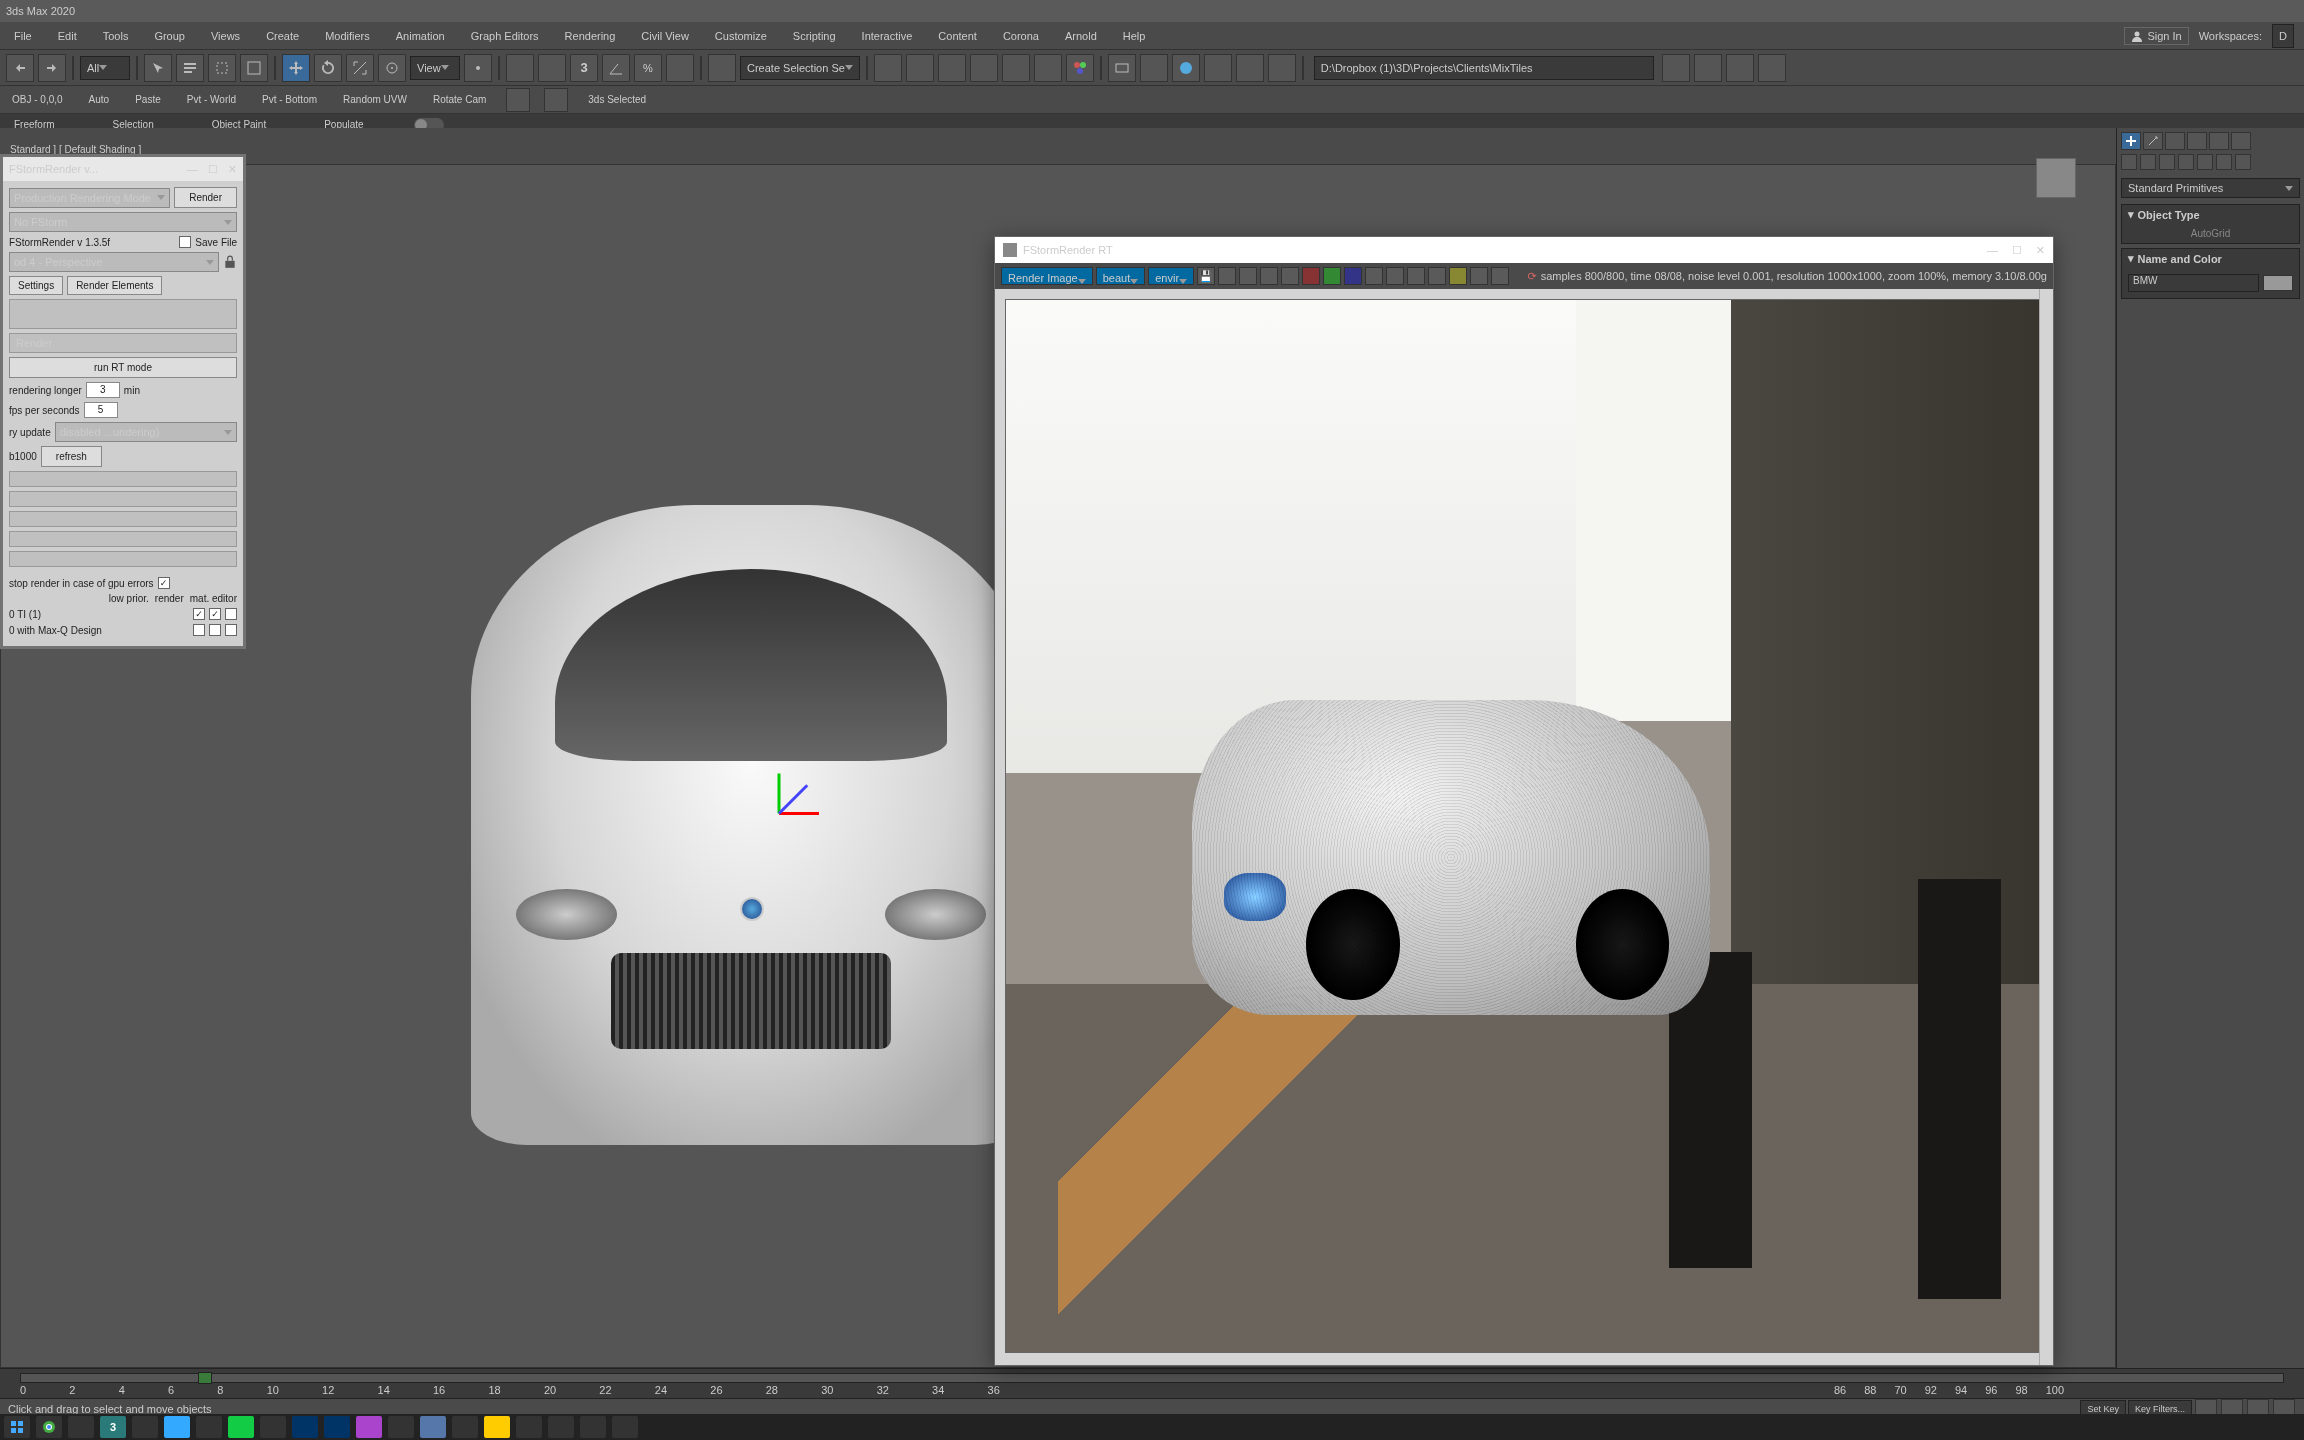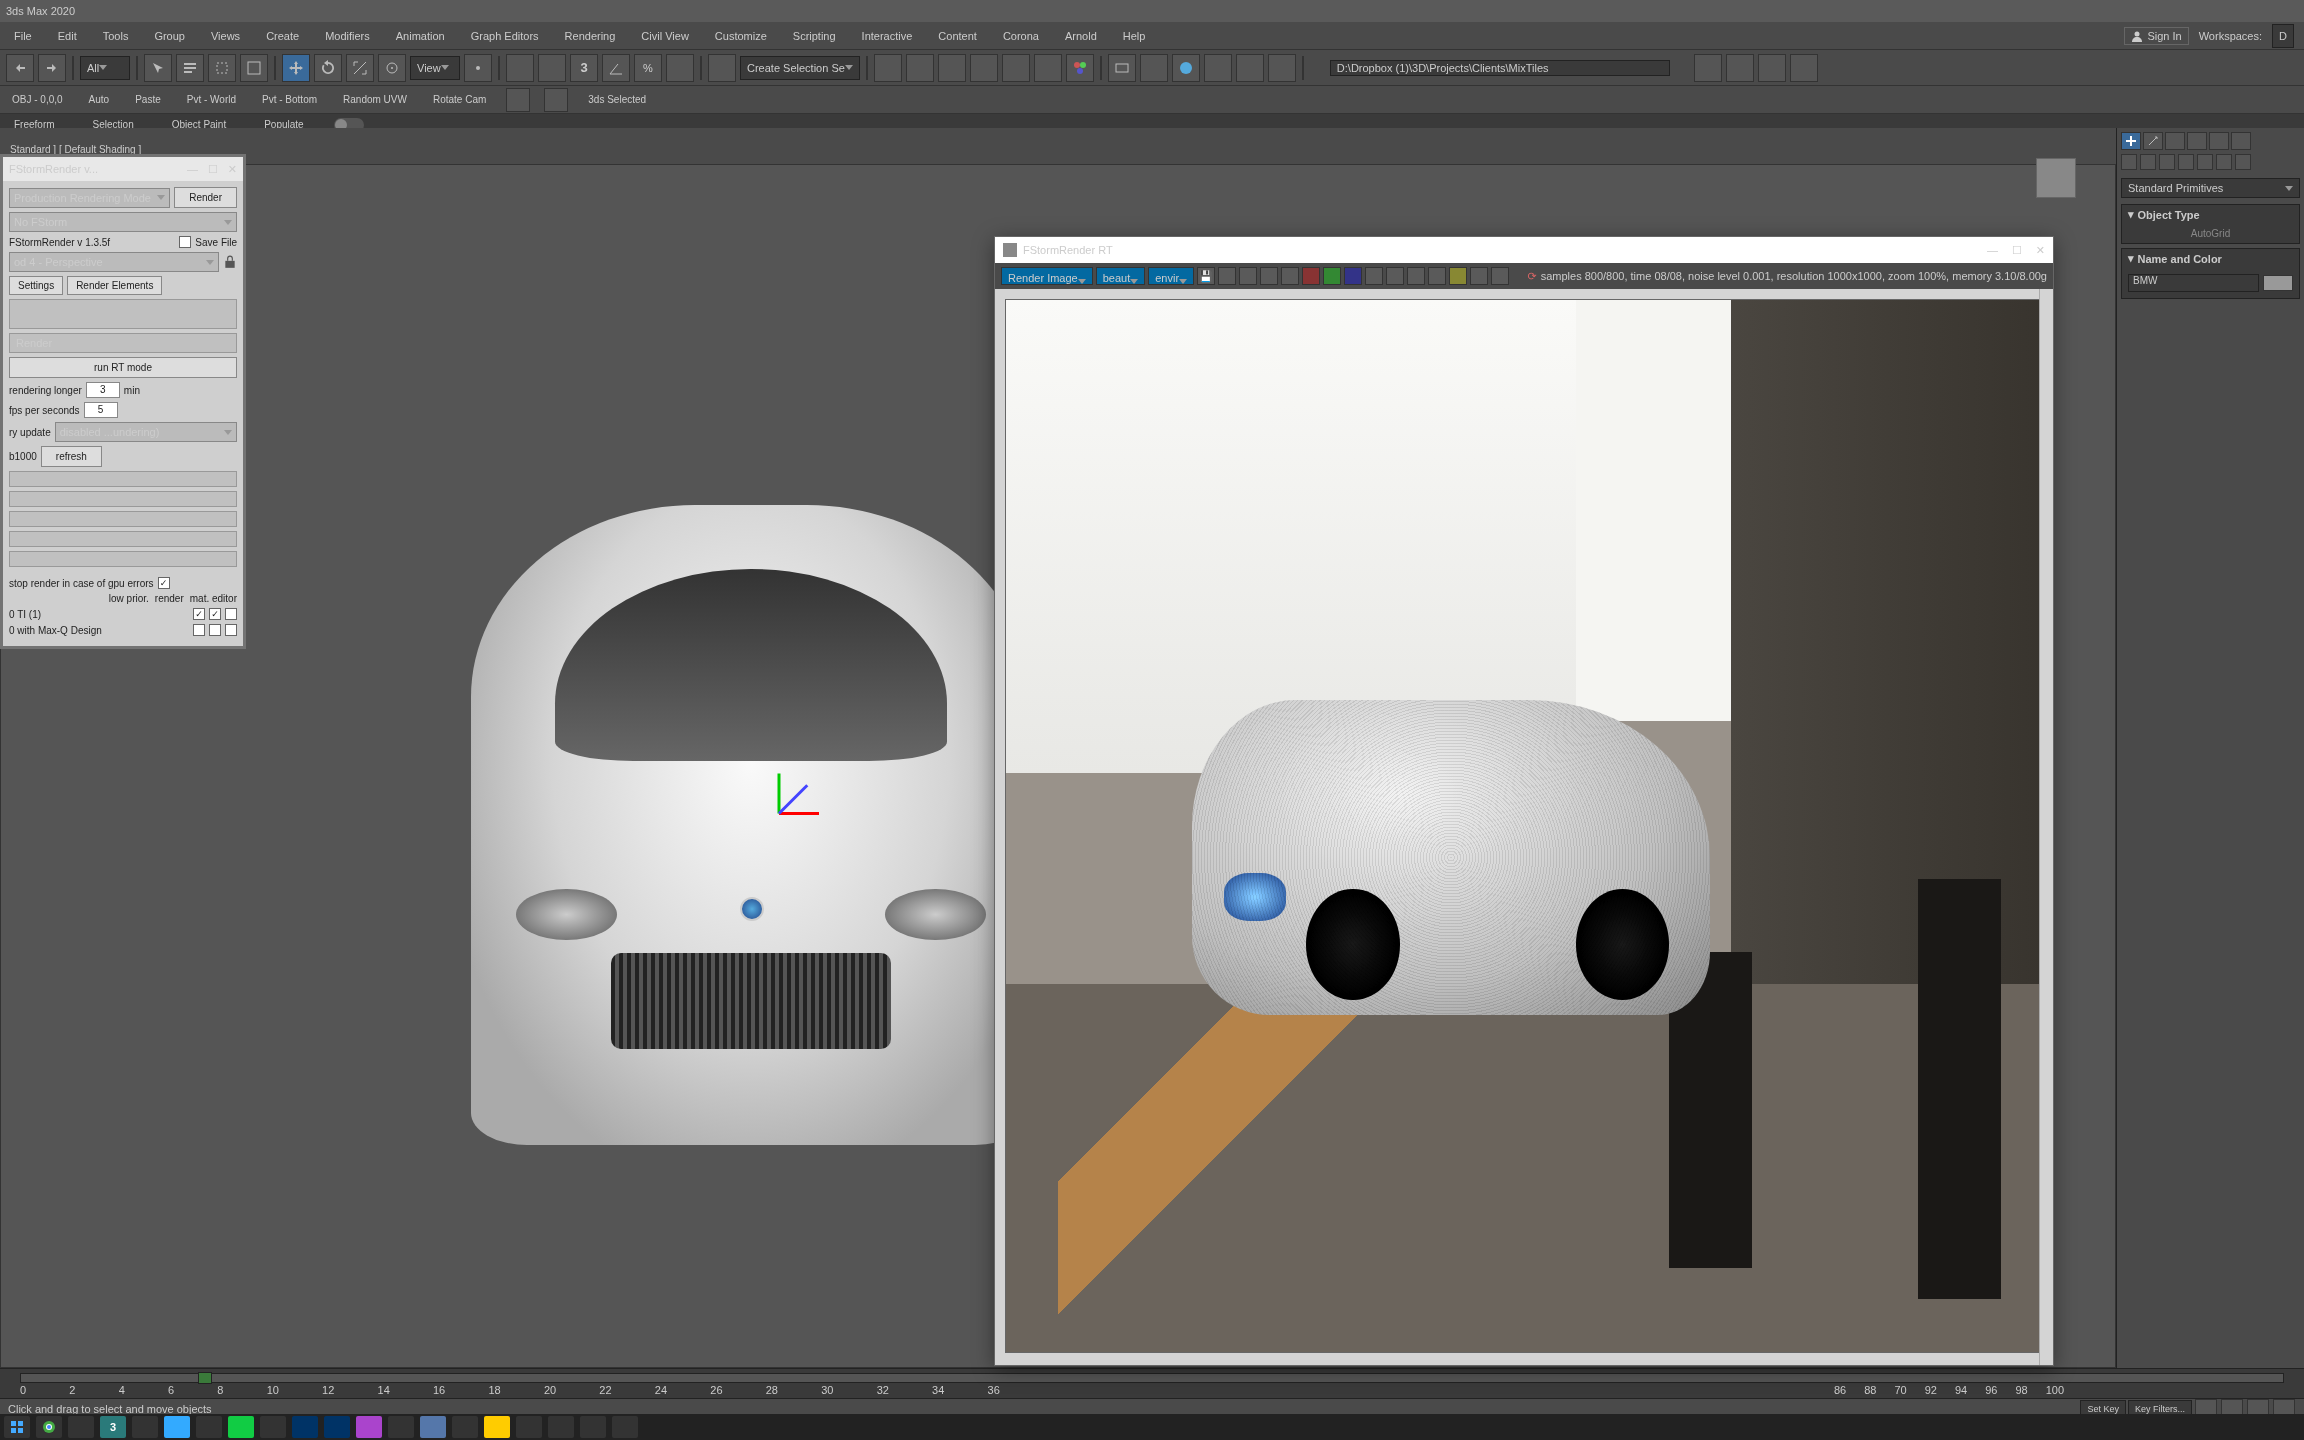--- a/index.html
+++ b/index.html
@@ -14,29 +14,29 @@
 .menubar-right{display:flex;gap:10px;align-items:center}
 .menu-item{cursor:pointer;padding:2px 4px}
 .signin{display:flex;align-items:center;gap:4px;padding:2px 6px;border:1px solid #666}
 
 
 .toolbar{height:36px;background:#4a4a4a;border-bottom:1px solid #333;display:flex;align-items:center;padding:0 6px;gap:4px}
 .tbtn{width:28px;height:28px;background:#555;border:1px solid #333;display:flex;align-items:center;justify-content:center;cursor:pointer}
 .tbtn svg{width:16px;height:16px;fill:#bbb}
 .tsep{width:2px;height:24px;background:#333;margin:0 2px}
 .tdrop{height:24px;background:#3a3a3a;border:1px solid #222;padding:0 6px;display:flex;align-items:center;min-width:50px}
-.tpath{flex:1;max-width:340px;height:16px;background:#3a3a3a;border:1px solid #222;padding:0 6px;display:flex;align-items:center;margin:0 20px}
+.tpath{flex:1;max-width:340px;height:24px;background:#3a3a3a;border:1px solid #222;padding:0 6px;display:flex;align-items:center;margin:0 4px}
 
 
 .toolbar2{height:28px;background:#4a4a4a;border-bottom:1px solid #333;display:flex;align-items:center;padding:0 6px;gap:14px}
 .t2btn{padding:2px 6px;cursor:pointer;font-size:10px}
 .t2icon{width:24px;height:24px;background:#555;border:1px solid #333}
 
 
-.ribbon{height:22px;background:#3a3a3a;border-bottom:1px solid #222;display:flex;align-items:center;padding:0 6px;gap:22px}
+.ribbon{height:22px;background:#3a3a3a;border-bottom:1px solid #222;display:flex;align-items:center;padding:0 6px;gap:42px}
 .rtab{padding:2px 8px;cursor:pointer;font-size:10px}
 .rswitch{width:30px;height:14px;background:#555;border-radius:7px;position:relative}
 .rswitch::after{content:"";position:absolute;width:12px;height:12px;background:#888;border-radius:50%;top:1px;left:1px}
 
 
 .main{position:absolute;top:128px;left:0;right:0;bottom:72px;display:flex}
 
 
 .vp-area{flex:1;position:relative;background:#4a4a4a}
 .vp-label{position:absolute;top:14px;left:6px;font-size:10px;background:#4a4a4a;padding:2px 4px;z-index:2}

